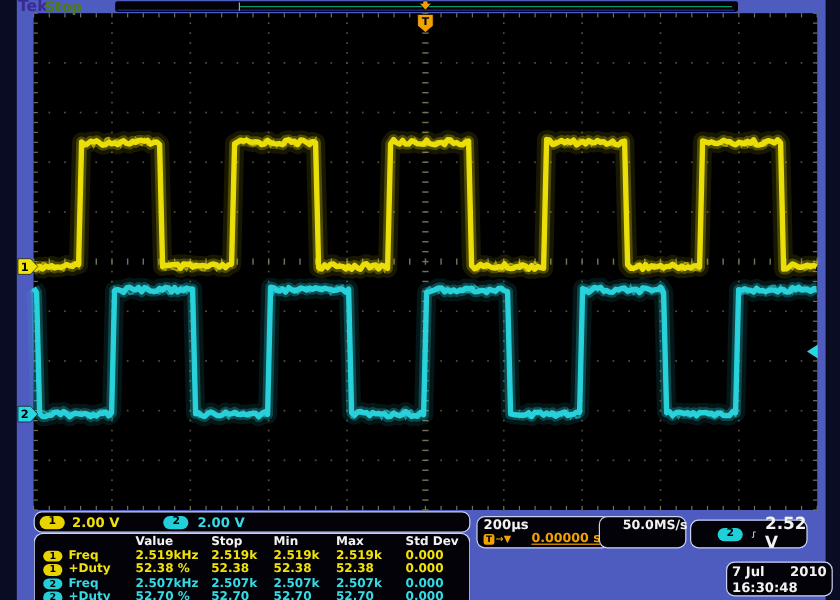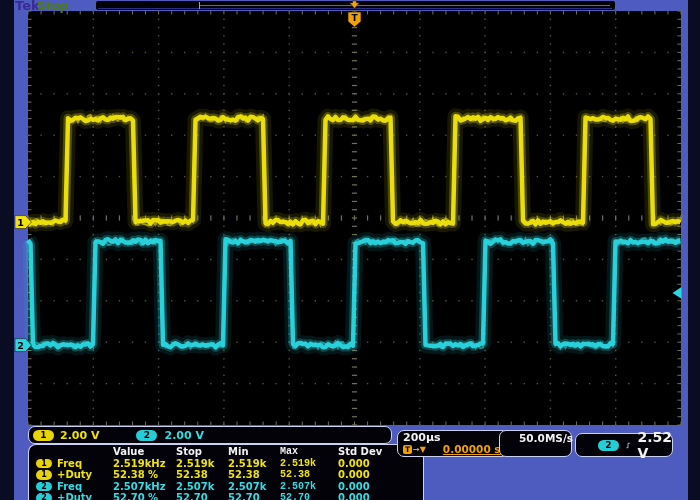--- a/index.html
+++ b/index.html
@@ -21,25 +21,25 @@
   .chbar{left:28px;top:426px;width:364px;height:18px;display:flex;align-items:center;font-size:11px;}
   .ov{display:inline-flex;align-items:center;justify-content:center;border-radius:50% / 60%;
     color:#000;font-weight:bold;flex:none;}
   .ov-lg{width:21px;height:11px;font-size:9px;border-radius:6px;}
   .ov-sm{width:16px;height:9.5px;font-size:8px;border-radius:5px;}
   .bg-yellow{background:#e8d400;}
   .bg-cyan{background:#22cfd8;}
   .yellow{color:#f0e20a;}
   .cyan{color:#35dbe4;}
   .white{color:#f2f2f2;}
-  .meastable{left:28px;top:444px;width:396px;height:56px;border-radius:8px 8px 0 0;border-bottom:none;
+  .meastable{left:28px;top:444px;width:364px;height:56px;border-radius:8px 8px 0 0;border-bottom:none;
     overflow:hidden;padding-top:1px;}
   .mrow{display:flex;height:11.6px;line-height:11.6px;font-size:10px;white-space:nowrap;}
   .mc0{width:28px;display:flex;align-items:center;padding-left:7px;box-sizing:border-box;}
-  .mc1{width:56px;}.mc2{width:63px;}.mc3{width:52px;}.mc4{width:52px;}.mc5{width:58px;font-family:Liberation Mono, monospace;}.mc6{width:50px;}
+  .mc1{width:56px;}.mc2{width:63px;}.mc3{width:52px;}.mc4{width:52px;}.mc5{width:58px;}.mc6{width:50px;}
   .tbox{left:397px;top:430px;width:112px;height:27px;padding:1px 0 0 5px;}
   .tb1{font-size:11px;line-height:12px;}
   .tb2{display:flex;align-items:center;gap:1px;color:#f2a200;font-size:10px;line-height:11px;}
   .ticon{display:inline-flex;align-items:center;justify-content:center;width:9px;height:9px;
     background:#f2a200;color:#000;font-size:7.5px;border-radius:2px;flex:none;}
   .tarrow{font-size:8px;letter-spacing:-1px;}
   .tdelay{margin-left:17px;font-size:10.5px;text-decoration:underline;}
   .abox{left:499px;top:430px;width:73px;height:27px;padding:1px 0 0 19px;font-size:10.5px;line-height:12px;}
   .trbox{left:575px;top:433px;width:98px;height:24px;display:flex;align-items:center;padding-left:22px;gap:7px;}
   .trbox .lvl{font-size:14px;}
@@ -1294,13 +1294,20 @@
   </div>
 
   <div class="panel trbox">
     <span class="ov ov-lg bg-cyan">2</span>
     <svg width="10" height="13" viewBox="0 0 10 13">
       <path d="M1,11.5 H4.5 V1.5 H8.5" stroke="#e4e4e4" stroke-width="1.7" fill="none"></path>
     </svg>
     <span class="lvl">2.52 V</span>
   </div>
 
+  <div class="panel dtbox">
+    <div class="dline">
+      <span>7 Jul</span>
+      <span>2010</span>
+    </div>
+    <div>16:30:48</div>
+  </div>
 </div>
 
 </body></html>

